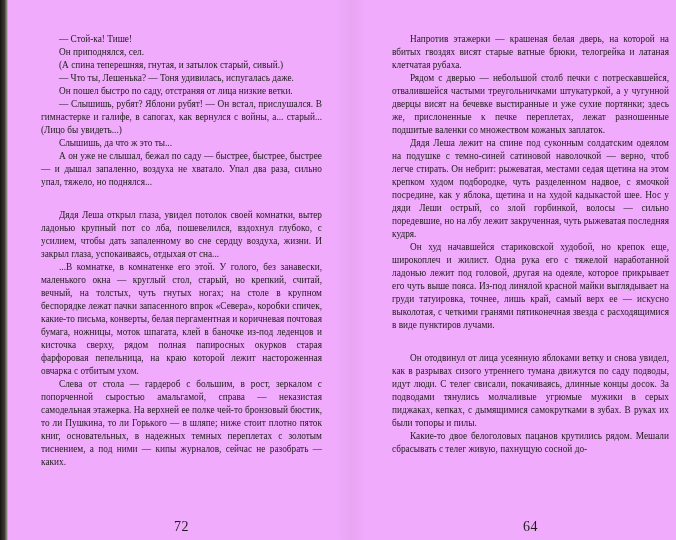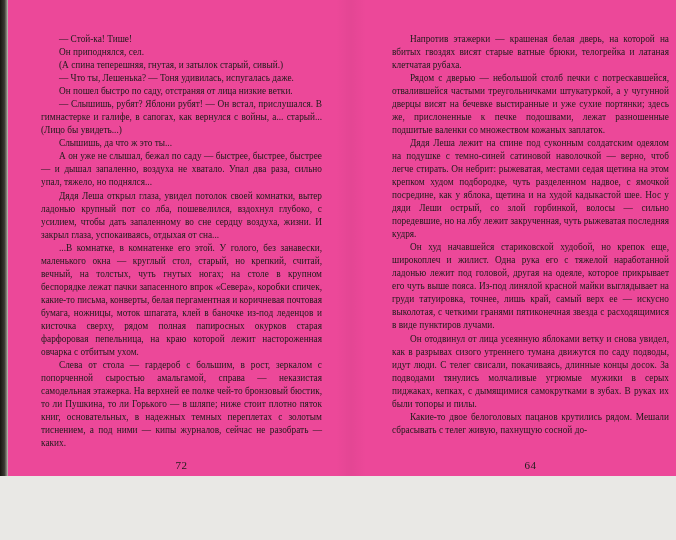--- a/index.html
+++ b/index.html
@@ -3,22 +3,22 @@
 <meta charset="utf-8">
 <style>
   * { margin:0; padding:0; box-sizing:border-box; }
   html, body { width:676px; height:540px; overflow:hidden; }
   body {
     background:#e9e8e5;
     font-family:"Liberation Serif", "DejaVu Serif", serif;
   }
   .book {
     position:relative;
-    width:676px; height:476px;
-    background:#ec4899;
+    width:676px; height:540px;
+    background:#f0abfc;
     overflow:hidden;
   }
   .edge {
     position:absolute; left:0; top:0;
     width:8px; height:100%;
     background:linear-gradient(to right, #16140f 0%, #3a3832 55%, #8d8a82 85%, #c9c7c0 100%);
   }
   .seam {
     position:absolute; left:336px; top:0;
     width:30px; height:100%;
@@ -32,25 +32,25 @@
   .text {
     padding-top:33px;
     font-size:9.3px;
     line-height:13px;
     color:#1d1c1a;
     text-align:justify;
     hyphens:auto;
     -webkit-hyphens:auto;
   }
   .text p { text-indent:18px; }
-  .text p.gap { margin-top:1px; }
+  .text p.gap { margin-top:20px; }
   .pagenum {
     position:absolute; bottom:5px; left:0;
     width:100%; text-align:center;
-    font-size:11px; color:#1d1c1a;
+    font-size:14px; color:#1d1c1a;
     letter-spacing:0.5px;
   }
 </style>
 </head>
 <body>
 
 <div class="book">
   <div class="edge"></div>
   <div class="seam"></div>
 
@@ -67,21 +67,21 @@
       <p class="gap">Дядя Леша открыл глаза, увидел потолок своей комнатки, вытер ладонью крупный пот со лба, пошевелился, вздохнул глубоко, с усилием, чтобы дать запаленному во сне сердцу воздуха, жизни. И закрыл глаза, успокаиваясь, отдыхая от сна...</p>
       <p>...В комнатке, в комнатенке его этой. У голого, без занавески, маленького окна — круглый стол, старый, но крепкий, считай, вечный, на толстых, чуть гнутых ногах; на столе в крупном беспорядке лежат пачки запасенного впрок «Севера», коробки спичек, какие-то письма, конверты, белая пергаментная и коричневая почтовая бумага, ножницы, моток шпагата, клей в баночке из-под леденцов и кисточка сверху, рядом полная папиросных окурков старая фарфоровая пепельница, на краю которой лежит настороженная овчарка с отбитым ухом.</p>
       <p>Слева от стола — гардероб с большим, в рост, зеркалом с попорченной сыростью амальгамой, справа — неказистая самодельная этажерка. На верхней ее полке чей-то бронзовый бюстик, то ли Пушкина, то ли Горького — в шляпе; ниже стоит плотно пяток книг, основательных, в надежных темных переплетах с золотым тиснением, а под ними — кипы журналов, сейчас не разобрать — каких.</p>
     </div>
     <div class="pagenum">72</div>
   </div>
 
   <div class="page right">
     <div class="text">
       <p>Напротив этажерки — крашеная белая дверь, на которой на вбитых гвоздях висят старые ватные брюки, телогрейка и латаная клетчатая рубаха.</p>
-      <p>Рядом с дверью — небольшой столб печки с потрескавшейся, отвалившейся частыми треугольничками штукатуркой, а у чугунной дверцы висят на бечевке выстиранные и уже сухие портянки; здесь же, прислоненные к печке подошвами, лежат разношенные подшитые валенки со множеством кожаных заплаток.</p>
+      <p>Рядом с дверью — небольшой столб печки с потрескавшейся, отвалившейся частыми треугольничками штукатуркой, а у чугунной дверцы висят на бечевке выстиранные и уже сухие портянки; здесь же, прислоненные к печке переплетах, лежат разношенные подшитые валенки со множеством кожаных заплаток.</p>
       <p>Дядя Леша лежит на спине под суконным солдатским одеялом на подушке с темно-синей сатиновой наволочкой — верно, чтоб легче стирать. Он небрит: рыжеватая, местами седая щетина на этом крепком худом подбородке, чуть разделенном надвое, с ямочкой посредине, как у яблока, щетина и на худой кадыкастой шее. Нос у дяди Леши острый, со злой горбинкой, волосы — сильно поредевшие, но на лбу лежит закрученная, чуть рыжеватая последняя кудря.</p>
       <p>Он худ начавшейся стариковской худобой, но крепок еще, широкоплеч и жилист. Одна рука его с тяжелой наработанной ладонью лежит под головой, другая на одеяле, которое прикрывает его чуть выше пояса. Из-под линялой красной майки выглядывает на груди татуировка, точнее, лишь край, самый верх ее — искусно выколотая, с четкими гранями пятиконечная звезда с расходящимися в виде пунктиров лучами.</p>
       <p class="gap">Он отодвинул от лица усеянную яблоками ветку и снова увидел, как в разрывах сизого утреннего тумана движутся по саду подводы, идут люди. С телег свисали, покачиваясь, длинные концы досок. За подводами тянулись молчаливые угрюмые мужики в серых пиджаках, кепках, с дымящимися самокрутками в зубах. В руках их были топоры и пилы.</p>
       <p>Какие-то двое белоголовых пацанов крутились рядом. Мешали сбрасывать с телег живую, пахнущую сосной до-</p>
     </div>
     <div class="pagenum">64</div>
   </div>
 </div>
 
 </body></html>

